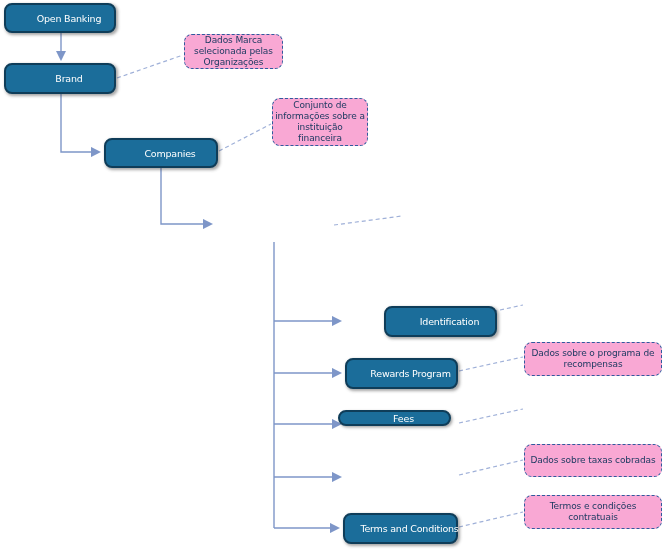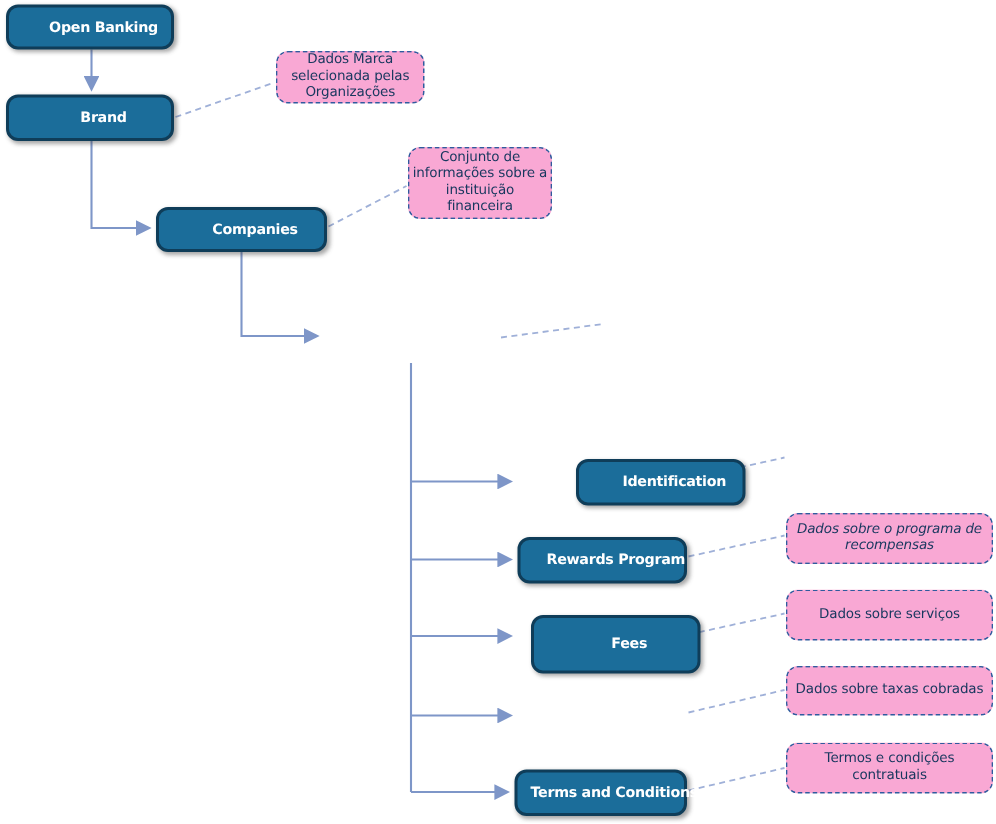--- a/index.html
+++ b/index.html
@@ -30,21 +30,21 @@
     border: 2.5px solid #0f3d59;
     border-radius: 8px;
     box-shadow: 1.5px 1.5px 3px rgba(60,60,60,0.45);
     display: flex;
     align-items: center;
     justify-content: center;
     cursor: default;
   }
   .node .label {
     color: #ffffff;
-    font-weight: bold;
+    font-weight: normal;
     font-size: 9.5px;
     letter-spacing: -0.2px;
     white-space: nowrap;
     text-align: right;
     padding-left: 18px;
   }
   .annotation {
     position: absolute;
     box-sizing: border-box;
     background: #f9a8d4;
@@ -112,21 +112,21 @@
 
 
   <div class="node" style="left:345px; top:306px; width:113px; height:31px;margin-left:39px;">
     <span class="label">Identification</span>
   </div>
 
   <div class="node" style="left:345px; top:358px; width:113px; height:31px;">
     <span class="label">Rewards Program</span>
   </div>
 
-  <div class="node" style="left:354px; top:410px; width:113px; height:39px;">
+  <div class="node" style="left:338px; top:410px; width:113px; height:16px;">
     <span class="label">Fees</span>
   </div>
 
 
   <div class="node" style="left:343px; top:513px; width:115px; height:31px;">
     <span class="label">Terms and Conditions</span>
   </div>
 
   <div class="annotation" style="left:184px; top:34px; width:99px; height:35px;">
     <span class="text">Dados Marca
@@ -136,28 +136,25 @@
 
   <div class="annotation" style="left:272px; top:98px; width:96px; height:48px;">
     <span class="text">Conjunto de
 informações sobre a
 instituição
 financeira</span>
   </div>
 
 
 
-  <div class="annotation" style="left:524px; top:342px; width:138px; height:34px;font-style:italic;">
+  <div class="annotation" style="left:524px; top:342px; width:138px; height:34px;">
     <span class="text">Dados sobre o programa de
 recompensas</span>
   </div>
 
-  <div class="annotation" style="left:524px; top:393px; width:138px; height:34px;">
-    <span class="text">Dados sobre serviços</span>
-  </div>
 
   <div class="annotation" style="left:524px; top:444px; width:138px; height:33px;">
     <span class="text">Dados sobre taxas cobradas</span>
   </div>
 
   <div class="annotation" style="left:524px; top:495px; width:138px; height:34px;">
     <span class="text">Termos e condições
 contratuais</span>
   </div>
 

